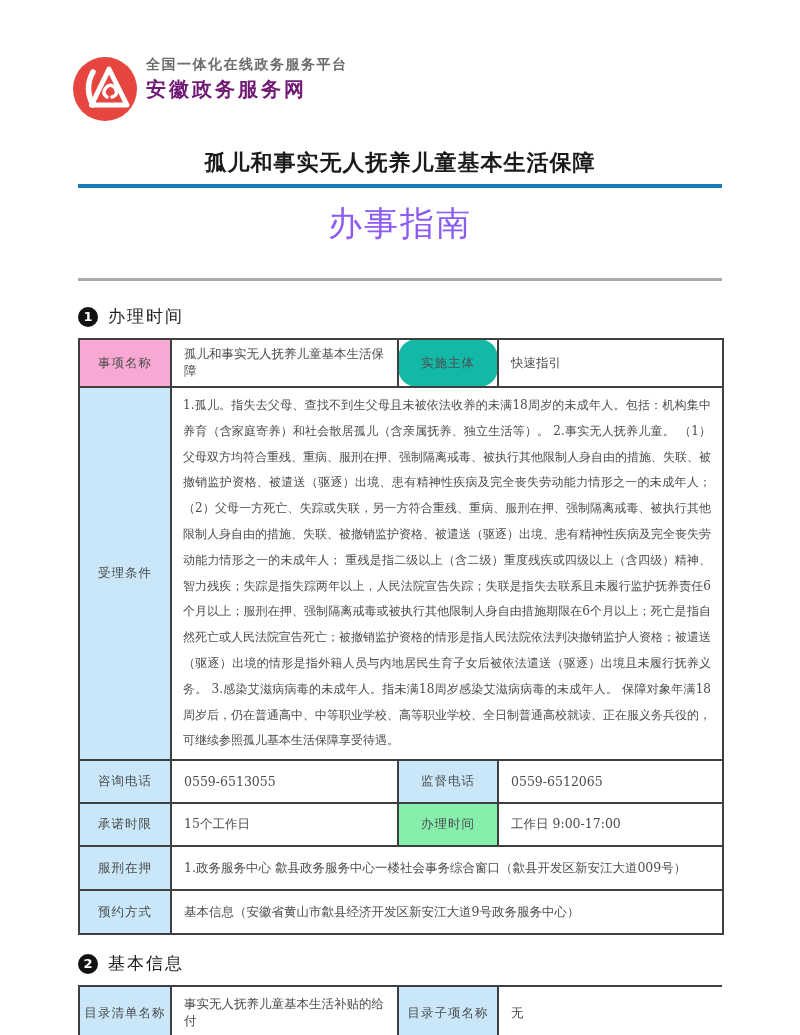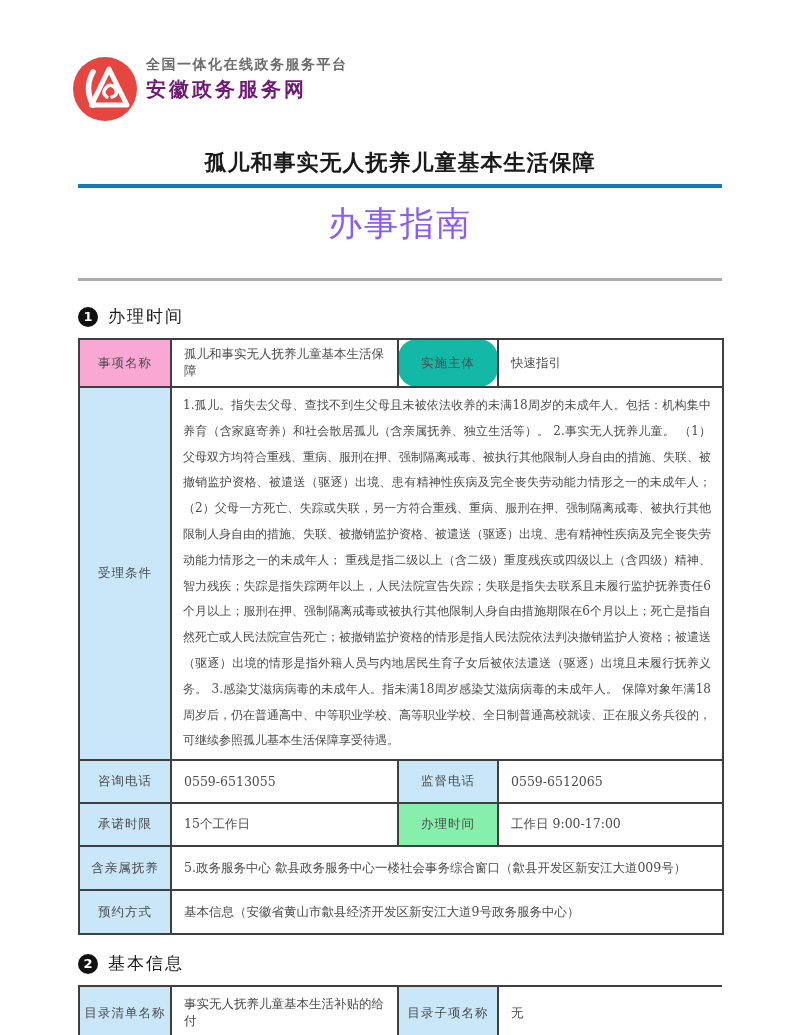--- a/index.html
+++ b/index.html
@@ -175,22 +175,22 @@
           <td class="lbl" style="background:#c9e7f8;">监督电话</td>
           <td class="val">0559-6512065</td>
         </tr>
         <tr class="h43">
           <td class="lbl" style="background:#c9e7f8;margin-left:35px;">承诺时限</td>
           <td class="val">15个工作日</td>
           <td class="lbl" style="background:#86efac;">办理时间</td>
           <td class="val">工作日 9:00-17:00</td>
         </tr>
         <tr class="h44">
-          <td class="lbl" style="background:#c9e7f8;">含亲属抚养</td>
-          <td class="val" colspan="3">5.政务服务中心 歙县政务服务中心一楼社会事务综合窗口（歙县开发区新安江大道009号）</td>
+          <td class="lbl" style="background:#c9e7f8;">服刑在押</td>
+          <td class="val" colspan="3">1.政务服务中心 歙县政务服务中心一楼社会事务综合窗口（歙县开发区新安江大道009号）</td>
         </tr>
         <tr class="h44">
           <td class="lbl" style="background:#c9e7f8;text-align:center;">预约方式</td>
           <td class="val" colspan="3">基本信息（安徽省黄山市歙县经济开发区新安江大道9号政务服务中心）</td>
         </tr>
       </tbody>
     </table>
 
     <div class="section-heading section-2">
       <span class="num-badge">2</span>

